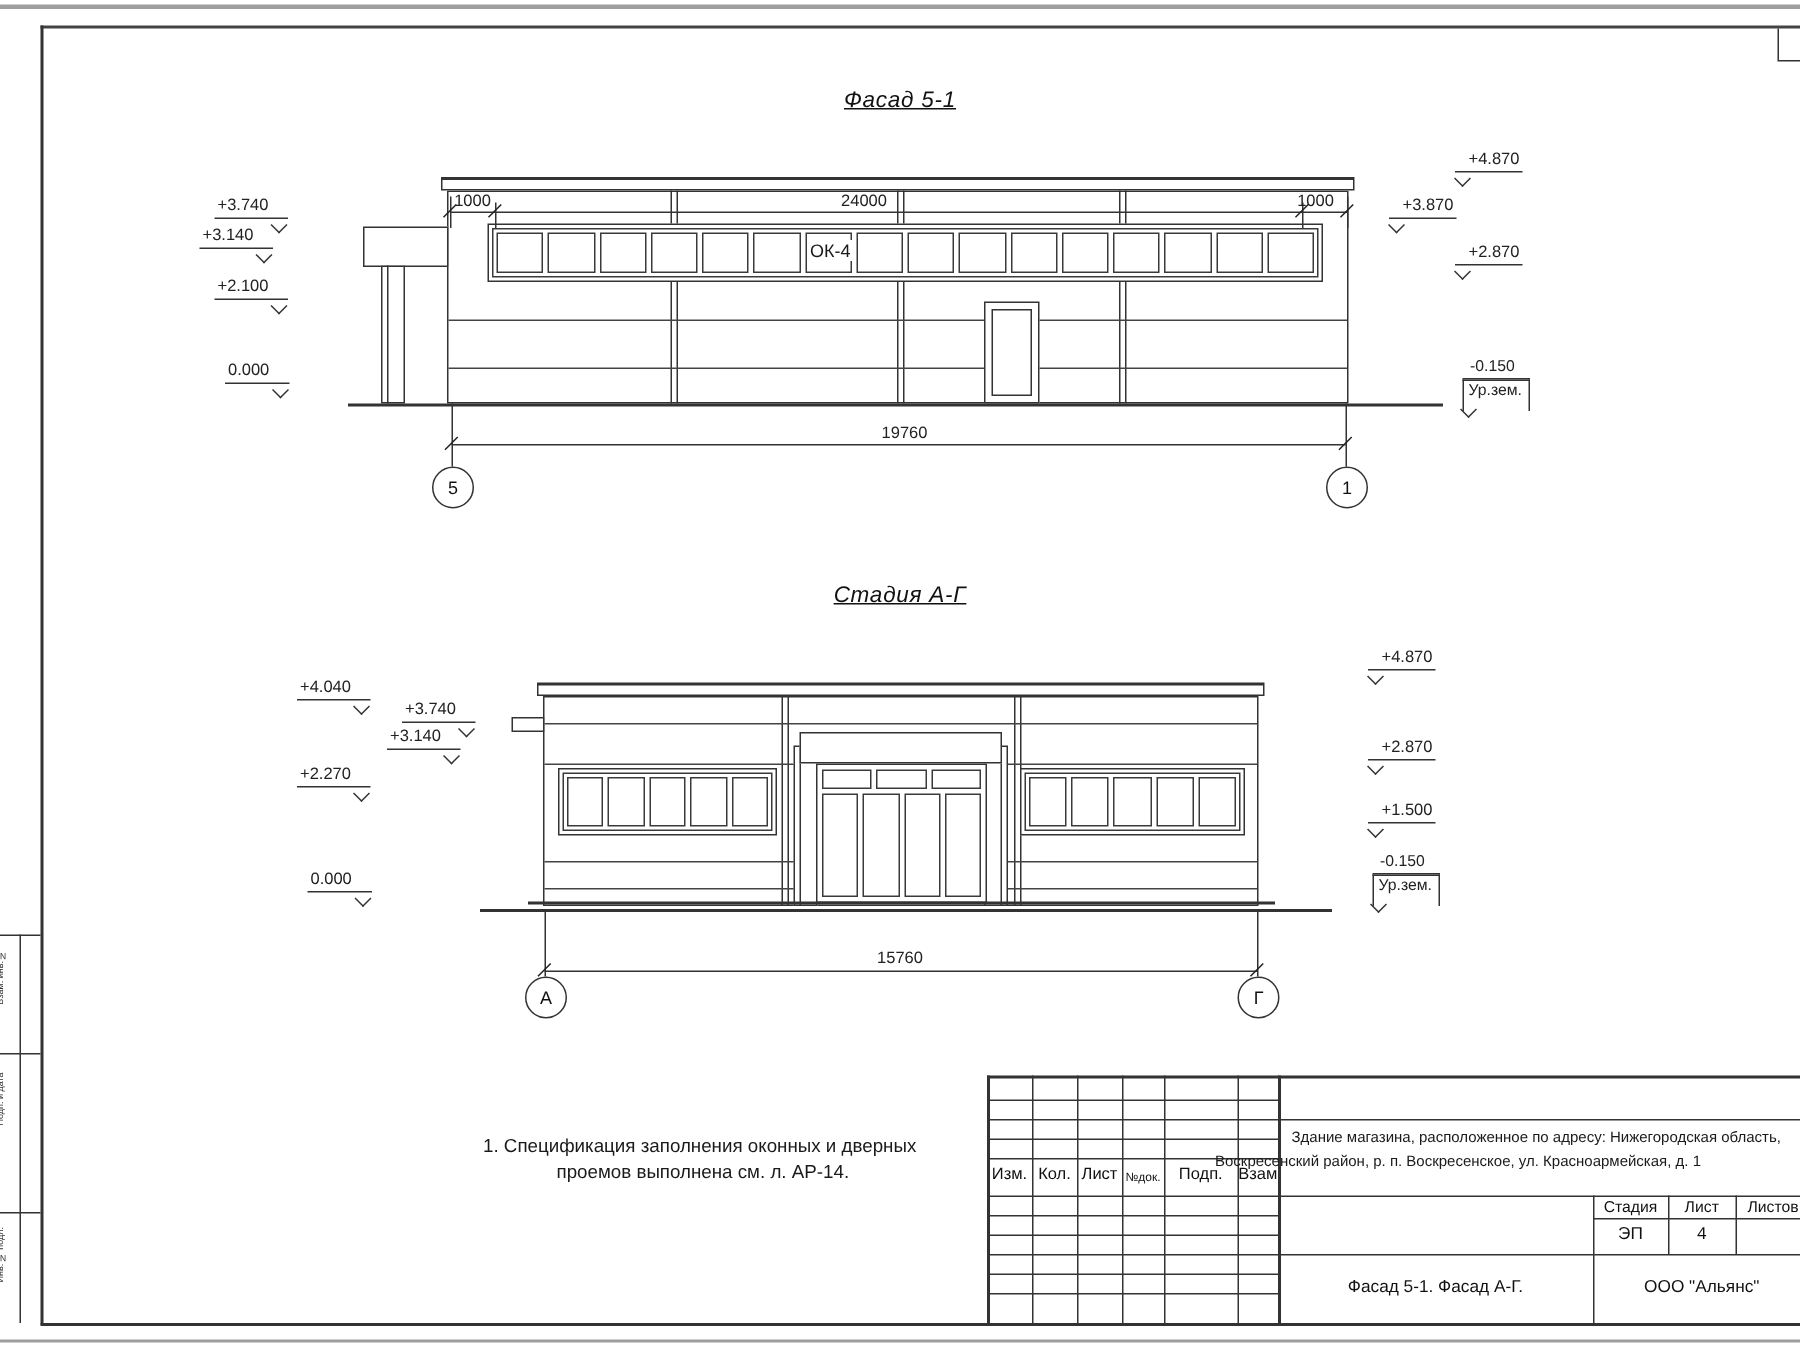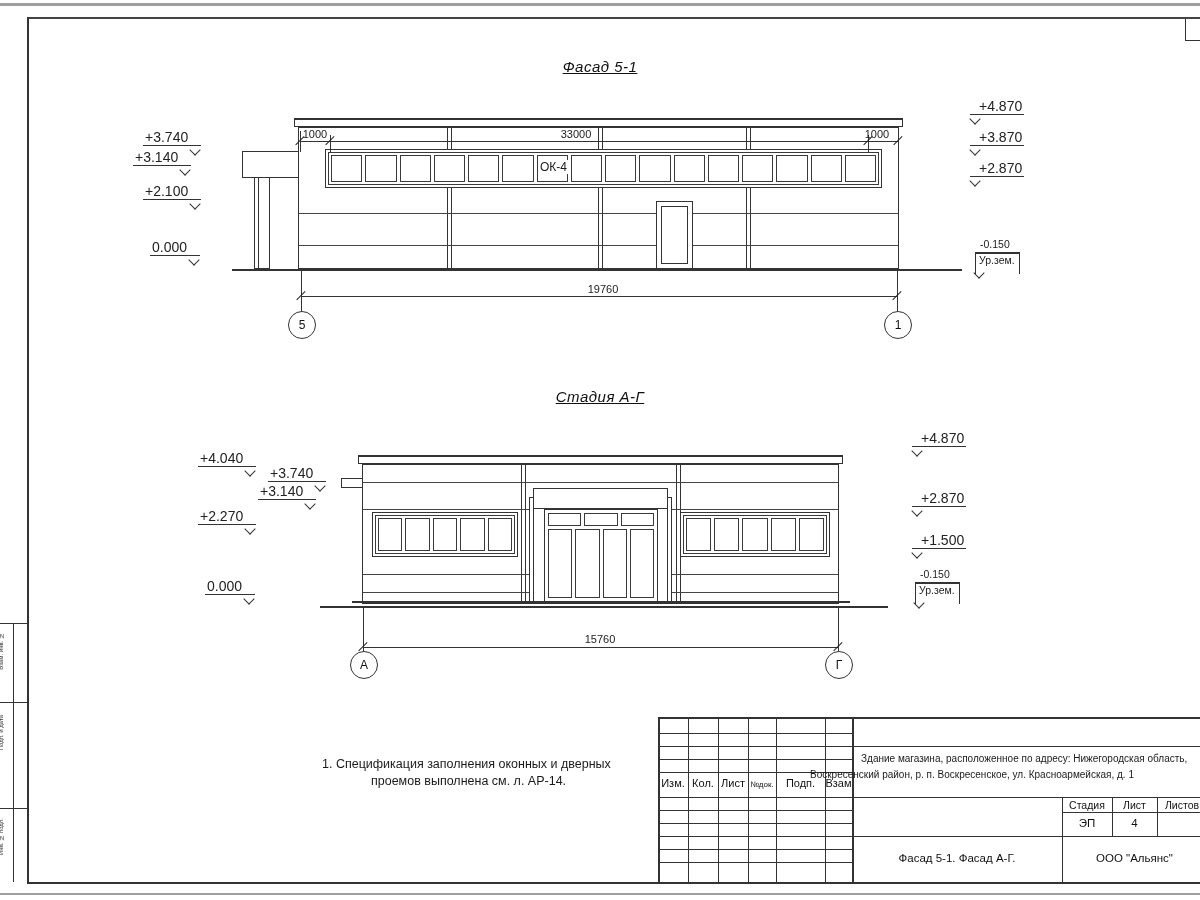--- a/index.html
+++ b/index.html
@@ -10,21 +10,21 @@
   .box{position:absolute;border:1px solid #333;background:#fff;box-sizing:border-box}
   .t{position:absolute;white-space:nowrap}
   .tc{text-align:center}
   .gray{background:#9e9e9e}
   .tick{position:absolute;width:12px;height:1.3px;background:#222;transform:rotate(-45deg);transform-origin:center}
   .ftitle{position:absolute;width:160px;text-align:center;font-size:15px;font-style:italic;
           text-decoration:underline;letter-spacing:.5px;color:#111}
   .dlab{position:absolute;font-size:11px;color:#222}
   .axis{position:absolute;width:26px;height:26px;border:1.3px solid #333;border-radius:50%;
         background:#fff;text-align:center;line-height:26px;font-size:12px;color:#111}
-  .mk{position:absolute;font-size:14px;line-height:11px;color:#222;border-bottom:1.1px solid #333;white-space:nowrap}
+  .mk{position:absolute;font-size:11px;line-height:11px;color:#222;border-bottom:1.1px solid #333;white-space:nowrap}
   .mk::after{content:'';position:absolute;top:calc(100% + 1px);width:7px;height:7px;
              border-left:1.1px solid #333;border-bottom:1.1px solid #333;transform:rotate(-45deg)}
   .mk-r{padding:0 13px 2px 2px}.mk-r::after{right:2px}
   .mk-l{padding:0 2px 2px 9px}.mk-l::after{left:1px}
   .gzwrap{position:absolute;font-size:10.5px;line-height:11px;color:#222}
   .gz-val{border-bottom:1.1px solid #333;padding:0 8px 2px 5px;white-space:nowrap}
   .gz-box{position:relative;display:inline-block;border:1.1px solid #333;border-bottom:none;
           padding:1px 4px 8px 3px;white-space:nowrap}
   .gz-box::after{content:'';position:absolute;left:-1px;bottom:-3px;width:7px;height:7px;
           border-left:1.1px solid #333;border-bottom:1.1px solid #333;transform:rotate(-45deg)}
@@ -106,38 +106,38 @@
 <div class="vl" style="left:300px;top:131px;height:21px"></div>
 <div class="vl" style="left:330px;top:135px;height:17px"></div>
 <div class="vl" style="left:868px;top:135px;height:17px"></div>
 <div class="vl" style="left:898px;top:131px;height:21px"></div>
 <div class="hl" style="left:300px;top:141px;width:598px"></div>
 <div class="tick" style="left:294px;top:140px"></div>
 <div class="tick" style="left:324px;top:140px"></div>
 <div class="tick" style="left:862px;top:140px"></div>
 <div class="tick" style="left:892px;top:140px"></div>
 <div class="dlab tc" style="left:293px;top:128px;width:44px">1000</div>
-<div class="dlab tc" style="left:551px;top:128px;width:50px">33000</div>
+<div class="dlab tc" style="left:551px;top:128px;width:50px">24000</div>
 <div class="dlab tc" style="left:855px;top:128px;width:44px">1000</div>
 
 <div class="vl" style="left:301px;top:269px;height:42px"></div>
 <div class="vl" style="left:897px;top:269px;height:42px"></div>
 <div class="hl" style="left:301px;top:296px;width:596px"></div>
 <div class="tick" style="left:295px;top:295px"></div>
 <div class="tick" style="left:891px;top:295px"></div>
 <div class="dlab tc" style="left:578px;top:283px;width:50px">19760</div>
 <div class="axis" style="left:288px;top:311px">5</div>
 <div class="axis" style="left:884px;top:311px">1</div>
 
 <div class="mk mk-r" style="left:143px;top:132px">+3.740</div>
 <div class="mk mk-r" style="left:133px;top:152px">+3.140</div>
 <div class="mk mk-r" style="left:143px;top:186px">+2.100</div>
 <div class="mk mk-r" style="left:150px;top:242px">0.000</div>
 <div class="mk mk-l" style="left:970px;top:101px">+4.870</div>
-<div class="mk mk-l" style="left:970px;top:132px">+3.870</div>
+<div class="mk mk-l" style="left:926px;top:132px">+3.870</div>
 <div class="mk mk-l" style="left:970px;top:163px">+2.870</div>
 <div class="gzwrap" style="left:975px;top:239px">
   <div class="gz-val">-0.150</div>
   <div class="gz-box">Ур.зем.</div>
 </div>
 
 <div class="ftitle" style="left:520px;top:388px">Стадия А-Г</div>
 
 <div class="box" style="left:358px;top:455px;width:485px;height:9px;border-width:2px 1.2px 1.2px 1.2px"></div>
 <div class="box" style="left:362px;top:464px;width:477px;height:140px"></div>

